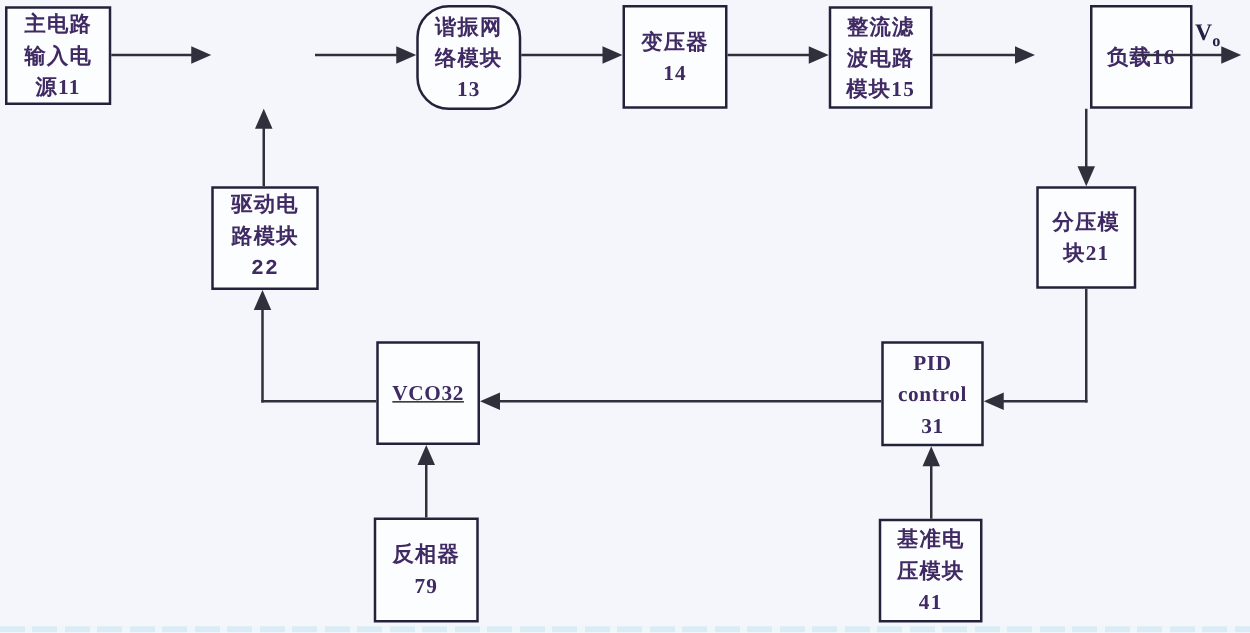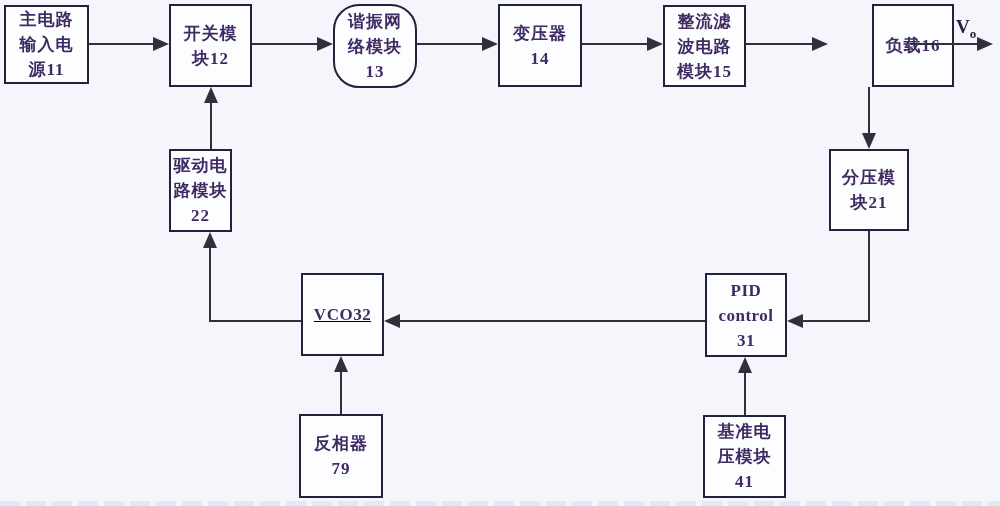--- a/index.html
+++ b/index.html
@@ -35,21 +35,21 @@
     font-weight:600;
   }
   .lbl.latin{letter-spacing:0.5px;}
   
   #b11{left:4px;  top:5px;  width:85px;height:79px;}
   #b12{left:169px;top:4px;  width:83px;height:83px;}
   #b13{left:333px;top:4px;  width:84px;height:84px;border-radius:26px;}
   #b14{left:498px;top:4px;  width:84px;height:83px;}
   #b15{left:663px;top:5px;  width:83px;height:82px;}
   #b16{left:828px;top:4px;  width:82px;height:83px;margin-left:44px;}
-  #b22{left:169px;top:149px;width:63px;height:83px;}
+  #b22{left:169px;top:149px;width:86px;height:83px;font-family:Liberation Mono, monospace;}
   #b21{left:829px;top:149px;width:80px;height:82px;}
   #b32{left:301px;top:273px;width:83px;height:83px;text-decoration:underline;}
   #b31{left:705px;top:273px;width:82px;height:84px;}
   #b42{left:299px;top:414px;width:84px;height:84px;}
   #b41{left:703px;top:415px;width:83px;height:83px;}
   
   .hline{position:absolute;height:2px;background:var(--line);}
   .vline{position:absolute;width:2px;background:var(--line);}
   
   .ar{position:absolute;width:0;height:0;}
@@ -88,24 +88,20 @@
 </style>
 </head>
 <body>
 
 <div class="canvas">
 
   <div class="box" id="b11">
     <span class="lbl">主电路
 输入电
 源11</span>
-  </div>
-  <div class="box" id="b12">
-    <span class="lbl">开关模
-块12</span>
   </div>
   <div class="box" id="b13">
     <span class="lbl">谐振网
 络模块
 13</span>
   </div>
   <div class="box" id="b14">
     <span class="lbl">变压器
 14</span>
   </div>

